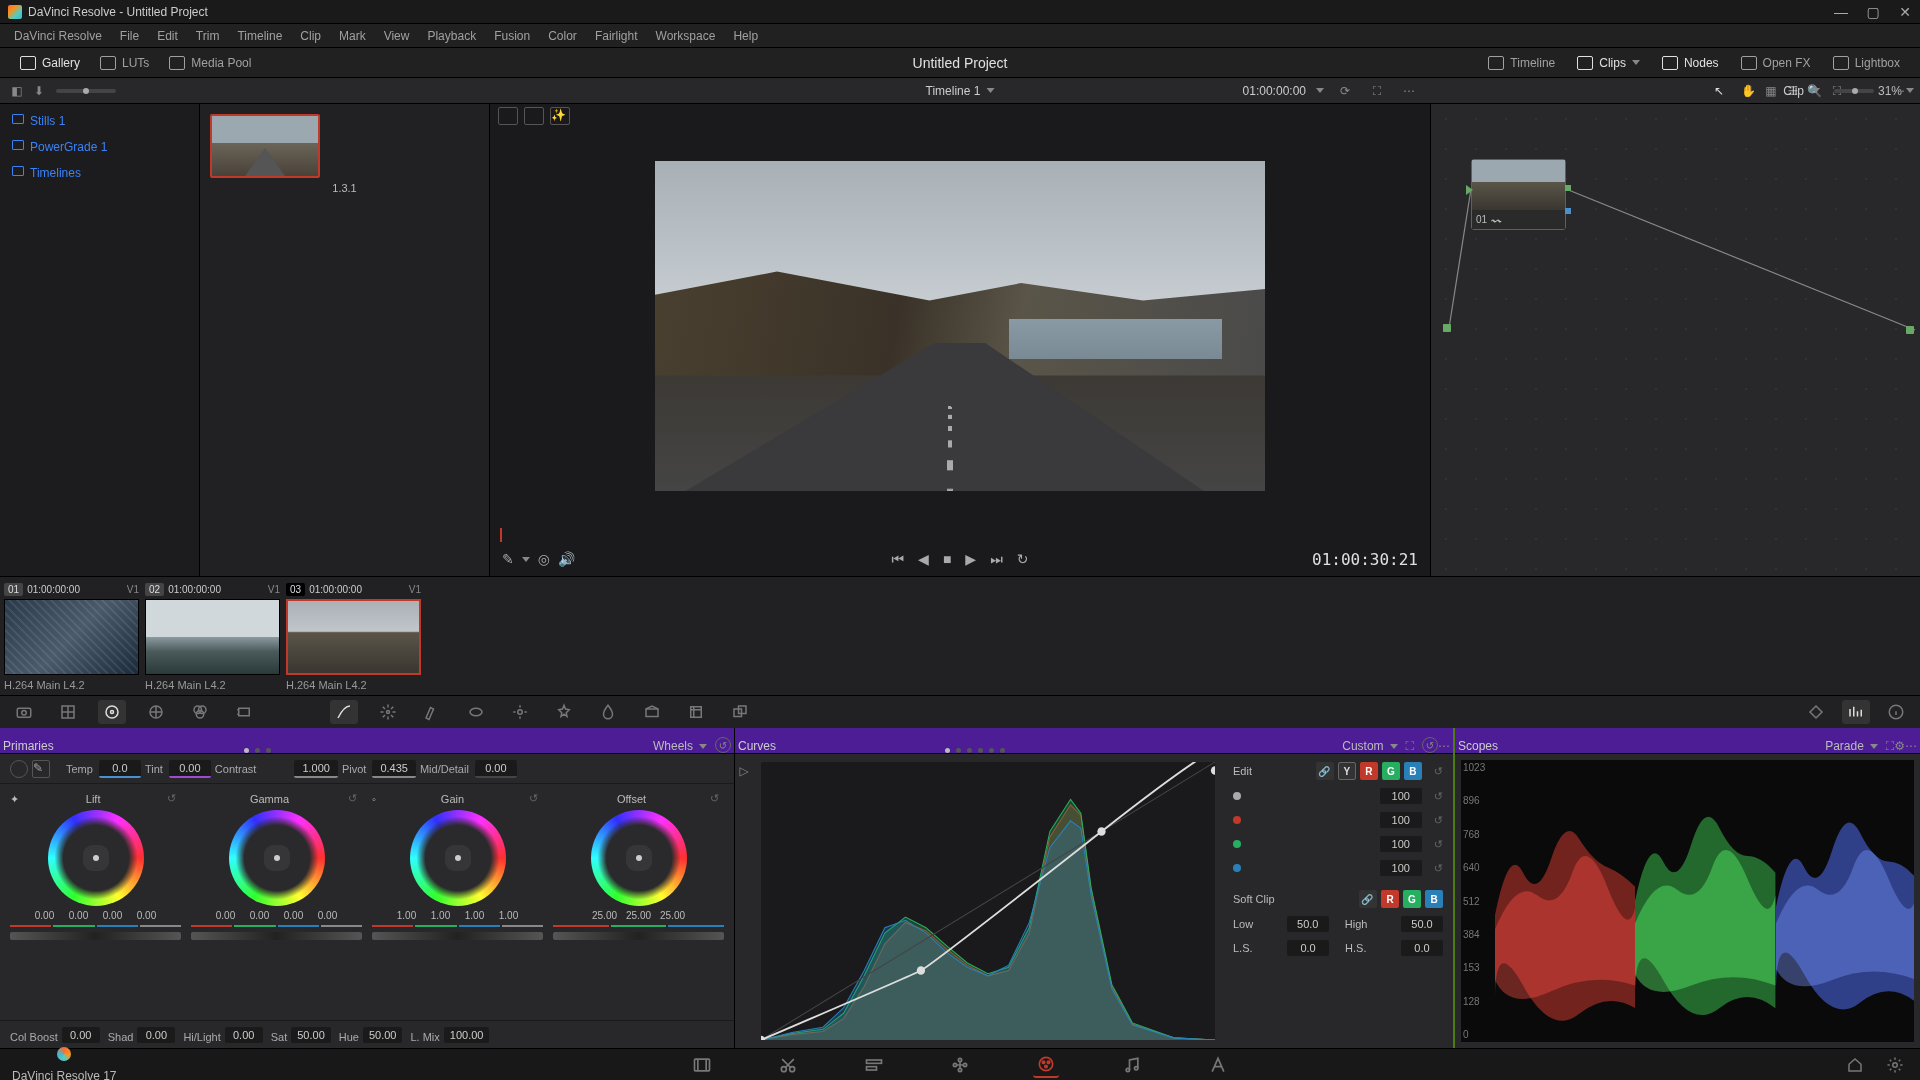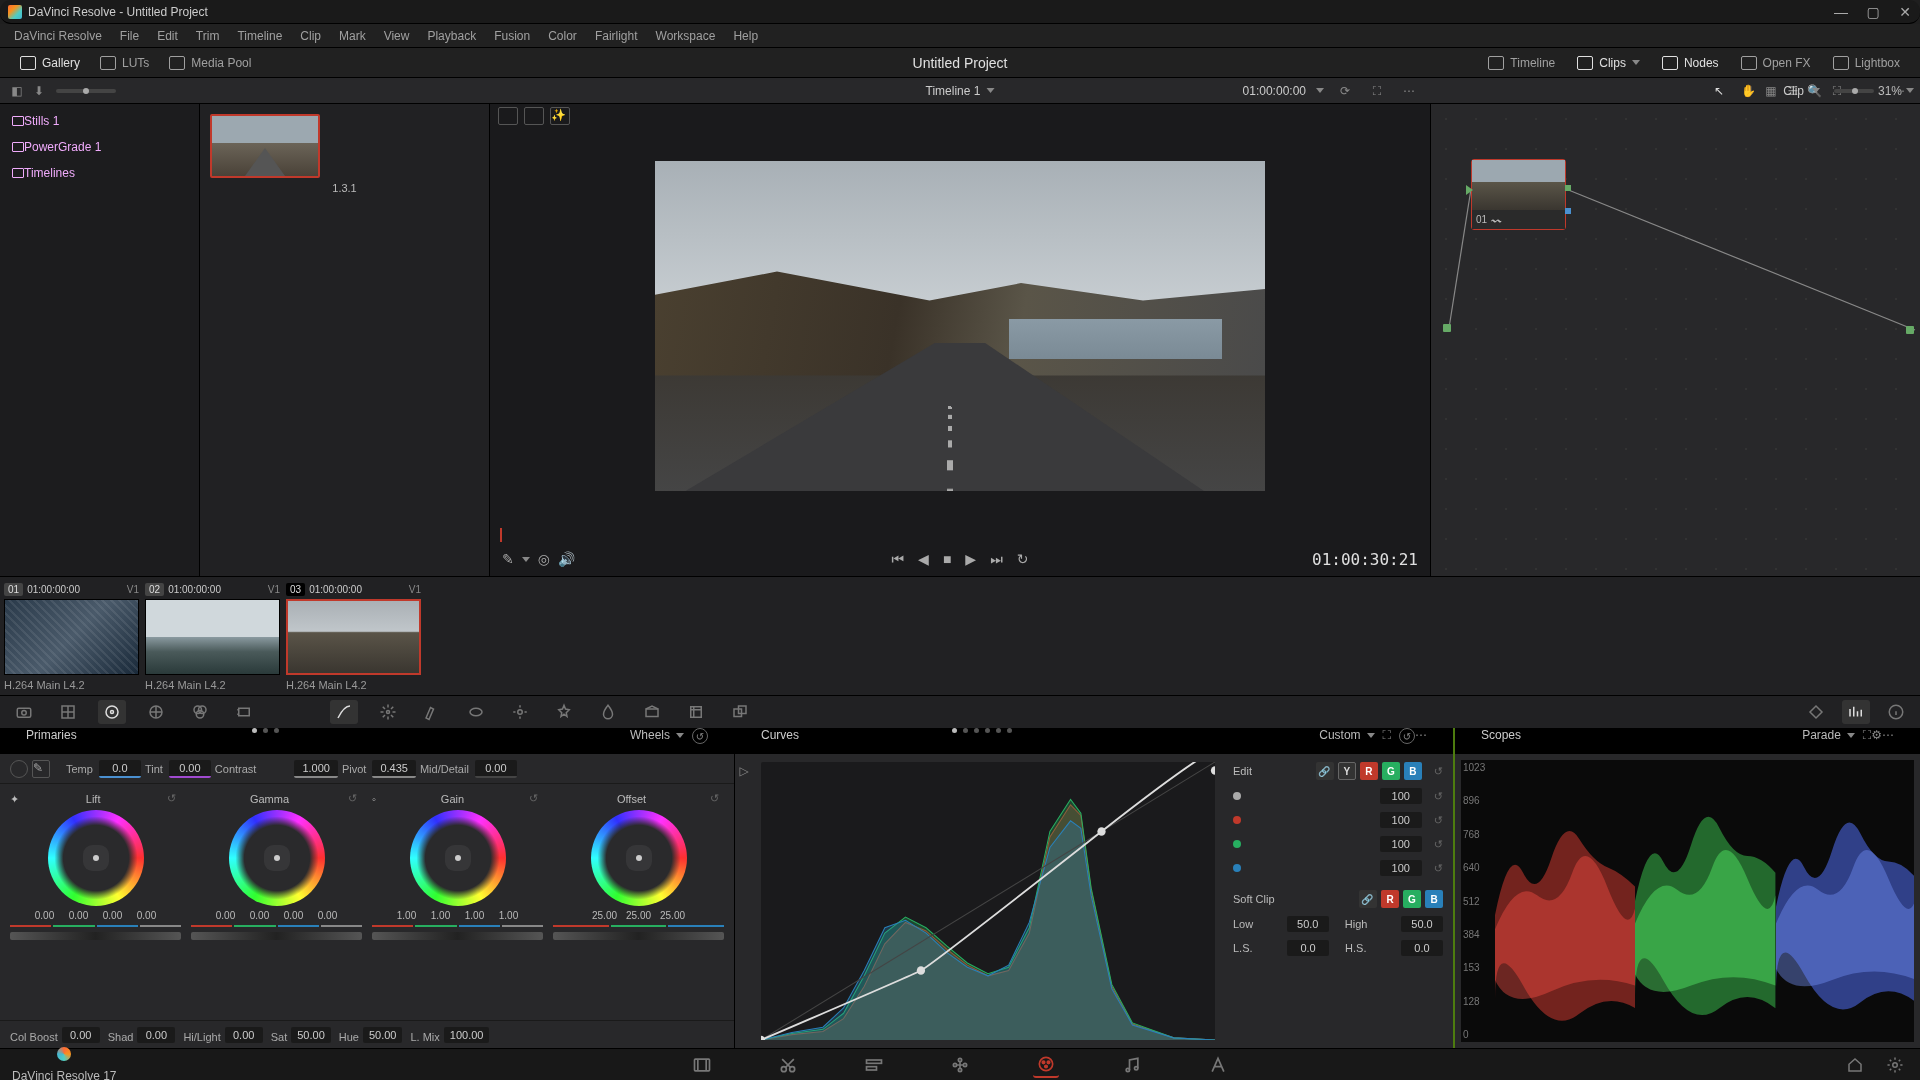--- a/index.html
+++ b/index.html
@@ -1,19 +1,19 @@
 <!DOCTYPE html>
 <html><head>
 <meta charset="utf-8">
 <style>
 * { margin: 0; padding: 0; box-sizing: border-box; font-family: -apple-system, "Segoe UI", Arial, sans-serif; user-select: none; }
 body { background: #1f1f1f; color: #a8a8a8; font-size: 12px; overflow: hidden; width: 1920px; height: 1080px; }
 
 
-.titlebar { height: 24px; background: #1a1a1a; display: flex; align-items: center; padding: 0 8px; border-bottom: 1px solid #000; border-radius: 11px; }
+.titlebar { height: 24px; background: #1a1a1a; display: flex; align-items: center; padding: 0 8px; border-bottom: 1px solid #000; }
 .titlebar .app-icon { width: 14px; height: 14px; background: linear-gradient(135deg,#ff6b35,#f7931e,#4ecdc4,#45b7d1); border-radius: 2px; margin-right: 6px; }
 .titlebar .title { color: #ccc; font-size: 12px; }
 .titlebar .win-controls { margin-left: auto; display: flex; gap: 18px; }
 .titlebar .win-btn { width: 14px; height: 14px; display: flex; align-items: center; justify-content: center; color: #aaa; cursor: pointer; font-size: 14px; }
 
 
 .menubar { height: 24px; background: #212121; display: flex; align-items: center; padding: 0 6px; gap: 2px; border-bottom: 1px solid #000; }
 .menubar .menu-item { padding: 3px 8px; color: #a0a0a0; font-size: 12px; cursor: pointer; }
 
 
@@ -31,21 +31,21 @@
 .toolbar2 .timeline-name { position: absolute; left: 50%; transform: translateX(-50%); color: #ccc; display: flex; align-items: center; gap: 6px; }
 .toolbar2 .clip-label { color: #ccc; }
 .dot-slider { width: 60px; height: 4px; background: #444; border-radius: 2px; position: relative; margin: 0 6px; }
 .dot-slider::after { content:''; position: absolute; width: 6px; height: 6px; background: #aaa; border-radius: 50%; top: -1px; left: 45%; }
 
 
 .main-area { display: flex; height: 472px; background: #28282a; }
 
 
 .gallery-sidebar { width: 200px; background: #1c1c1e; border-right: 1px solid #000; padding: 4px 0; }
-.gallery-item { padding: 6px 12px; color: #f0abfc; cursor: pointer; display: flex; align-items: center; }
+.gallery-item { padding: 6px 12px; color: #3b82f6; cursor: pointer; display: flex; gap: 6px; }
 .gallery-item .folder-icon { width: 12px; height: 10px; border: 1px solid currentColor; border-radius: 1px; }
 
 
 .stills-area { width: 290px; background: #212123; border-right: 1px solid #000; padding: 10px; }
 .still-thumb { width: 110px; border: 2px solid #c0392b; border-radius: 2px; }
 .still-img { width: 100%; height: 60px; background: linear-gradient(to bottom, #9ca8b0 0%, #9ca8b0 45%, #6b6458 45%, #4a4238 100%); position: relative; }
 .still-road { position: absolute; bottom: 0; left: 50%; transform: translateX(-50%); width: 0; height: 0; border-left: 20px solid transparent; border-right: 20px solid transparent; border-bottom: 28px solid #555; }
 .still-label { text-align: center; color: #bbb; margin-top: 4px; font-size: 11px; }
 
 
@@ -99,21 +99,21 @@
 .palette-btn { width: 28px; height: 24px; display: flex; align-items: center; justify-content: center; color: #777; cursor: pointer; border-radius: 3px; }
 .palette-btn.active { color: #ddd; background: #333; }
 .palette-btn svg { width: 18px; height: 18px; }
 .palette-bar .right-icons { margin-left: auto; display: flex; gap: 12px; }
 
 
 .bottom-panels { display: flex; height: 320px; background: #28282a; }
 
 
 .primaries-panel { width: 735px; border-right: 1px solid #000; display: flex; flex-direction: column; }
-.panel-header { height: 26px; display: flex; align-items: flex-start; padding: 0 26px; background: #000000; border-bottom: 1px solid #000; }
+.panel-header { height: 26px; display: flex; align-items: flex-end; padding: 0 3px; background: #4c1d95; border-bottom: 1px solid #000; }
 .panel-title { color: #ccc; font-size: 12px; }
 .panel-header .dots-pager { margin-left:auto; margin-right:auto; display:flex; gap:6px; }
 .panel-header .dot { width:5px; height:5px; border-radius:50%; background:#555; }
 .panel-header .dot.on { background:#bbb; }
 .panel-header .mode-sel { margin-left: auto; color: #bbb; display: flex; align-items: center; gap: 6px; }
 .panel-header .reset-icon { width:16px; height:16px; border:1px solid #666; border-radius:50%; margin-left:8px; cursor:pointer; position:relative; }
 .panel-header .reset-icon::after { content:'↺'; position:absolute; inset:0; display:flex; align-items:center; justify-content:center; font-size:10px; color:#888; }
 
 .adjust-row { height: 30px; display: flex; align-items: center; padding: 0 10px; gap: 4px; border-bottom: 1px solid #1a1a1a; }
 .adjust-row .field { display: flex; align-items: center; gap: 6px; color: #aaa; font-size: 11px; }

